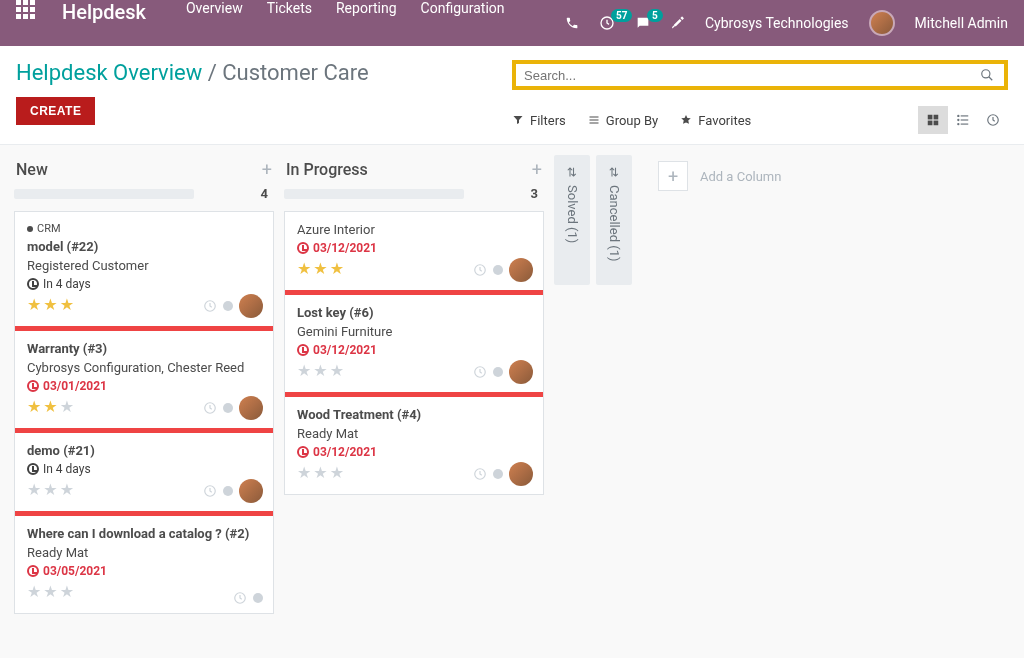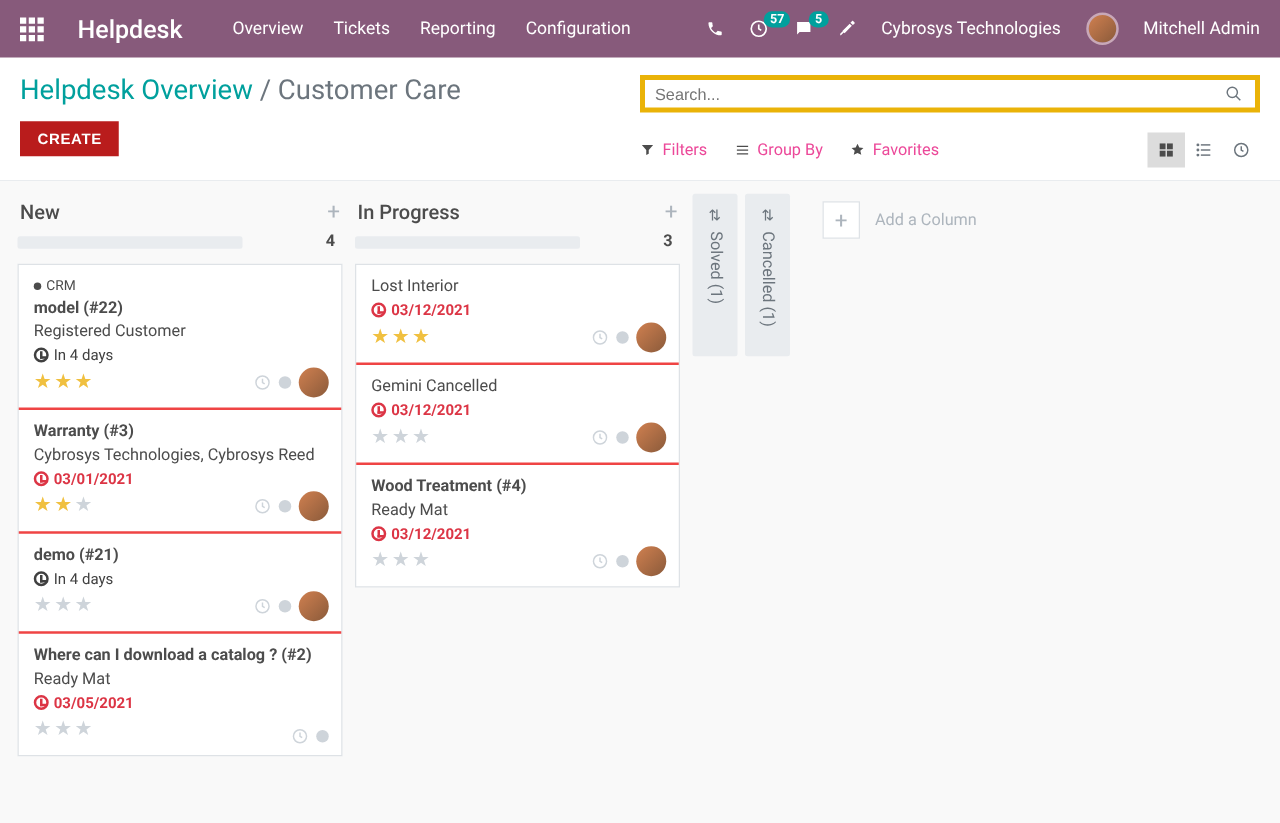--- a/index.html
+++ b/index.html
@@ -1,17 +1,17 @@
 <!DOCTYPE html>
 <html><head>
 <meta charset="utf-8">
 <style>
 * { box-sizing: border-box; margin: 0; padding: 0; }
 body { font-family: -apple-system, BlinkMacSystemFont, "Segoe UI", Roboto, sans-serif; font-size: 13px; color: #4c4c4c; background:#fff;}
-.topbar { background: #875A7B; height: 46px; display: flex; align-items: center; color: #fff; padding: 0 16px; }
+.topbar { background: #875A7B; height: 46px; display: flex; color: #fff; padding: 0 16px; }
 .apps-icon { width: 24px; display:grid; grid-template-columns:repeat(3,5px); grid-template-rows:repeat(3,5px); gap:2px; margin-right:22px; cursor:pointer;}
 .apps-icon span{background:#fff;}
 .brand { font-size: 20px; font-weight:500; margin-right: 40px; }
 .topmenu { display:flex; gap:24px; font-size:14px;}
 .topmenu-item{cursor:pointer;}
 .spacer{flex:1;}
 .top-right{display:flex; align-items:center; gap:20px;}
 .icon-btn{position:relative; cursor:pointer; display:flex; align-items:center;}
 .badge{position:absolute; top:-6px; left:12px; background:#00A09D; color:#fff; font-size:10px; padding:1px 5px; border-radius:8px; font-weight:bold;}
 .avatar{width:26px; height:26px; border-radius:50%; background:linear-gradient(135deg,#d08050,#8a5a3a); display:inline-block; border:2px solid #c8a8b8;}
@@ -19,36 +19,36 @@
 
 .subhead{display:flex; align-items:flex-start; padding:14px 16px 10px 16px; border-bottom:1px solid #e9ecef;}
 .subhead-left{flex:0 0 50%;}
 .breadcrumb{font-size:22px; color:#6c757d; margin-bottom:12px;}
 .breadcrumb a{color:#00A09D; text-decoration:none;}
 .create-btn{background:#b91c1c; color:#fff; border:none; padding:7px 14px; font-weight:bold; font-size:12px; cursor:pointer; letter-spacing:0.5px;}
 .subhead-right{flex:1;}
 .search-wrap{border:4px solid #eab308; display:flex; align-items:center; height:30px; margin-bottom:16px;}
 .search-input{flex:1; border:none; outline:none; padding:0 8px; font-size:13px;}
 .search-wrap .mag{padding:0 10px; color:#6c757d; cursor:pointer;}
-.toolbar{display:flex; align-items:center; color:#ec4899;}
+.toolbar{display:flex; align-items:center; color:#404040;}
 .toolbar .tool{margin-right:22px; cursor:pointer; display:flex; align-items:center; gap:6px; font-size:13px;}
 .view-switch{margin-left:auto; display:flex; gap:0;}
 .vbtn{width:30px; height:28px; display:flex; align-items:center; justify-content:center; cursor:pointer; color:#6c757d;}
 .vbtn.active{background:#dcdcdc; color:#4c4c4c;}
 
 .kanban{display:flex; padding:10px 14px; background:#f9f9f9; min-height:540px; align-items:flex-start;}
 .col{width:260px; margin-right:10px;}
 .col-head{display:flex; align-items:center; justify-content:space-between; padding:4px 2px 6px 2px;text-align:center;}
 .col-title{font-size:16px; font-weight:500; color:#4c4c4c;}
 .plus{color:#adb5bd; font-size:18px; cursor:pointer;}
 .progress-row{display:flex; align-items:center; gap:16px; margin-bottom:10px;}
 .progress{flex:0 0 180px; height:10px; background:#e9ecef; border-radius:2px;}
 .count{font-weight:bold; color:#4c4c4c; margin-left:auto; padding-right:6px;}
 .cards{background:#fff; border:1px solid #dee2e6;}
-.card{padding:10px 12px 8px 12px; border-bottom:2px solid #ef4444; position:relative;}
+.card{padding:10px 12px 8px 12px; border-bottom:5px solid #ef4444; position:relative;}
 .card:last-child{border-bottom:none;}
 .tag-row{display:flex; align-items:center; gap:4px; font-size:11px; color:#4c4c4c; margin-bottom:4px;}
 .dot{width:6px;height:6px;border-radius:50%;background:#4c4c4c;display:inline-block;}
 .card-title{font-weight:bold; font-size:13px; color:#4c4c4c; margin-bottom:4px;}
 .card-sub{font-size:13px; color:#4c4c4c; margin-bottom:4px;}
 .due{display:flex;align-items:center;gap:4px;font-size:12px;color:#404040;margin-bottom:4px;}
 .due .clock{width:12px;height:12px;border:2px solid currentColor;border-radius:50%;position:relative;display:inline-block;}
 .due .clock::after{content:"";position:absolute;width:4px;height:4px;border-left:2px solid currentColor;border-bottom:2px solid currentColor;top:1px;left:3px;}
 .due.red{color:#dc3545; font-weight:bold;text-align:right;}
 .stars{display:flex;gap:2px;font-size:16px;margin-bottom:4px;}
@@ -220,21 +220,21 @@
                   <path d="M12 7v5l3 2"></path>
                 </svg>
               </span>
         <span class="foot-dot"></span>
         <span class="foot-avatar"></span>
       </div>
     </div>
           <div class="card">
 
       <div class="card-title">Warranty (#3)</div>
-      <div class="card-sub">Cybrosys Technologies, Cybrosys Reed</div>
+      <div class="card-sub">Cybrosys Configuration, Chester Reed</div>
       <div class="due red">
               <span class="clock"></span>
               <span>03/01/2021</span>
             </div>
       <div class="stars">
               <span class="star on">★</span>
               <span class="star on">★</span>
               <span class="star ">★</span>
             </div>
       <div class="card-foot">
@@ -303,21 +303,21 @@
       <span class="col-title">In Progress</span>
       <span class="plus">+</span>
     </div>
     <div class="progress-row">
       <div class="progress"></div>
       <span class="count">3</span>
     </div>
     <div class="cards">
           <div class="card">
 
-      <div class="card-sub">Lost Interior</div>
+      <div class="card-sub">Azure Interior</div>
       <div class="due red">
               <span class="clock"></span>
               <span>03/12/2021</span>
             </div>
       <div class="stars">
               <span class="star on">★</span>
               <span class="star on">★</span>
               <span class="star on">★</span>
             </div>
       <div class="card-foot">
@@ -326,21 +326,22 @@
                   <circle cx="12" cy="12" r="9"></circle>
                   <path d="M12 7v5l3 2"></path>
                 </svg>
               </span>
         <span class="foot-dot"></span>
         <span class="foot-avatar"></span>
       </div>
     </div>
           <div class="card">
 
-      <div class="card-sub">Gemini Cancelled</div>
+      <div class="card-title">Lost key (#6)</div>
+      <div class="card-sub">Gemini Furniture</div>
       <div class="due red">
               <span class="clock"></span>
               <span>03/12/2021</span>
             </div>
       <div class="stars">
               <span class="star ">★</span>
               <span class="star ">★</span>
               <span class="star ">★</span>
             </div>
       <div class="card-foot">

